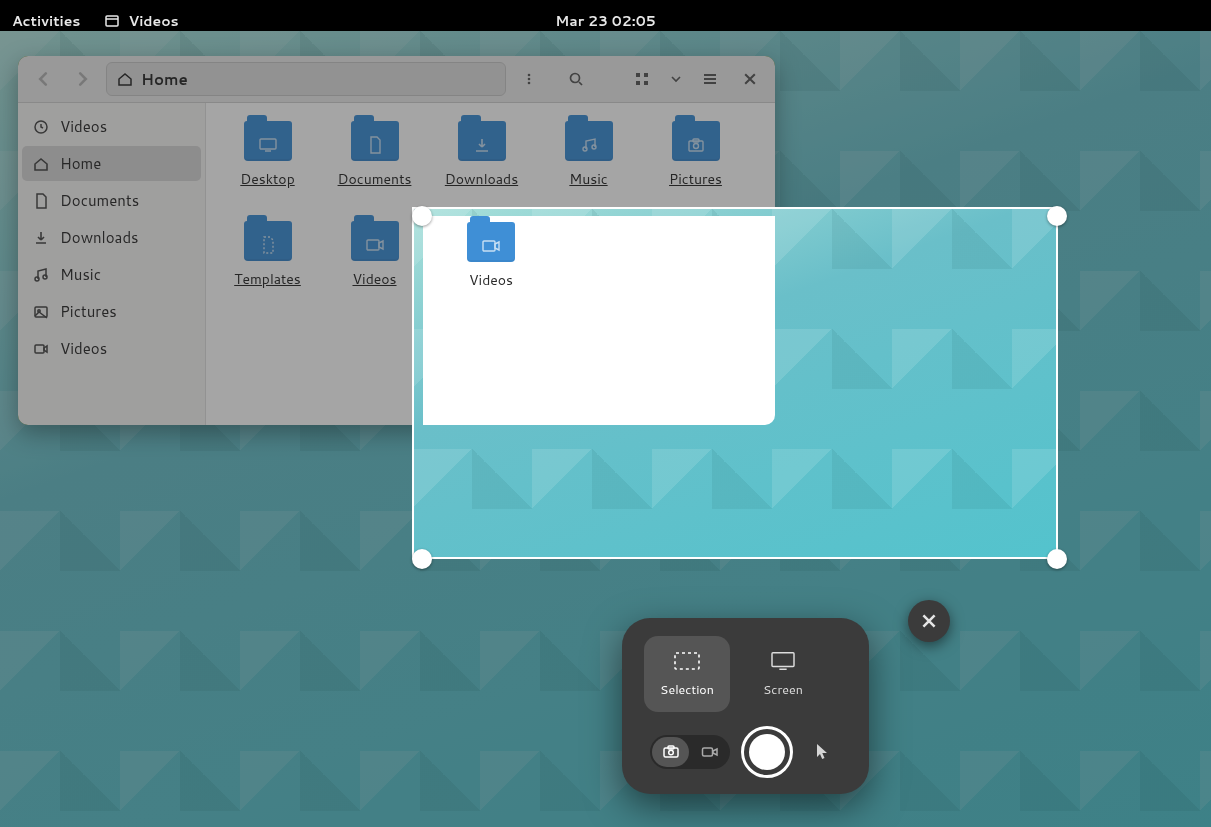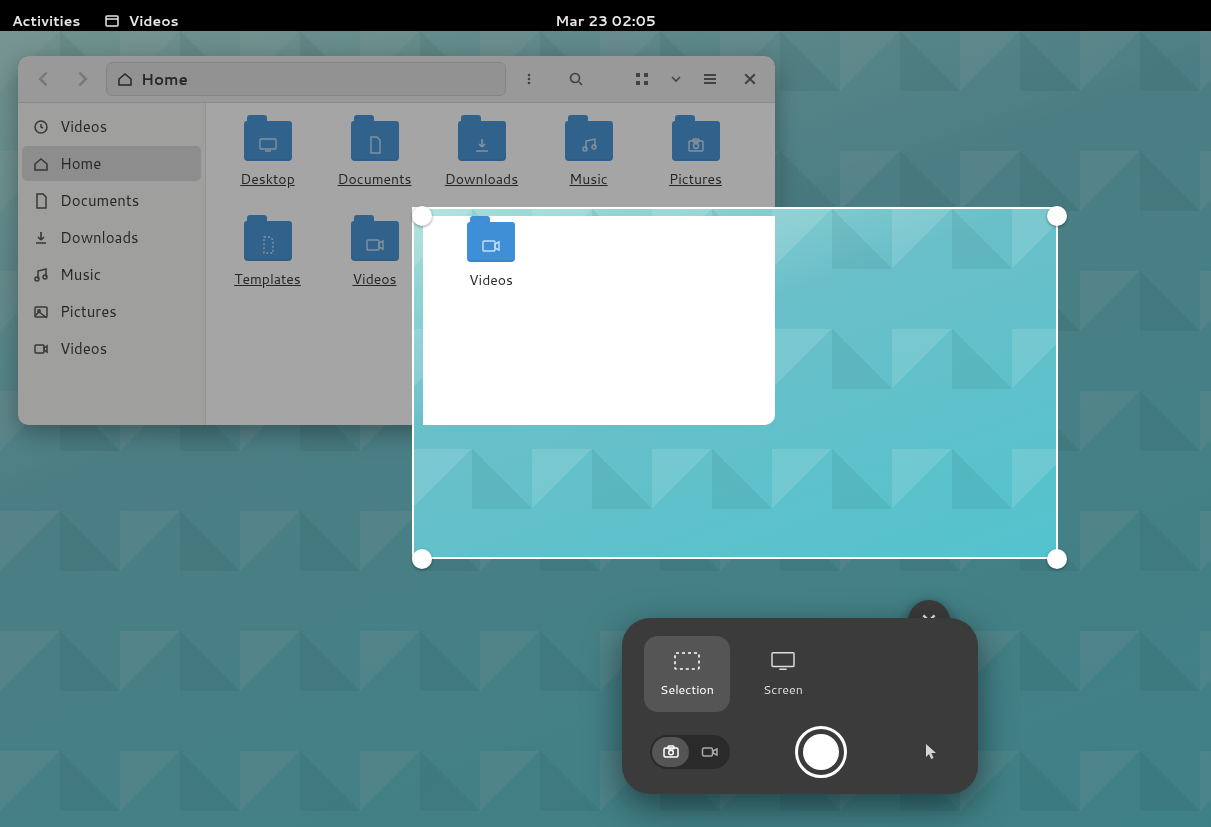--- a/index.html
+++ b/index.html
@@ -429,21 +429,21 @@
 <div class="sel-handle" style="left:1057px; top:216px;"></div>
 <div class="sel-handle" style="left:422px; top:559px;"></div>
 <div class="sel-handle" style="left:1057px; top:559px;"></div>
 
 <div class="sshot-close" style="left:908px; top:600px;">
   <svg width="14" height="14" viewBox="0 0 10 10" stroke="currentColor" stroke-width="1.8">
       <path d="M1 1l8 8M9 1l-8 8"></path>
     </svg>
 </div>
 
-<div class="sshot-panel" style="left:622px; top:618px; width:356px;">
+<div class="sshot-panel" style="left:622px; top:618px; width:247px;">
   <div class="sshot-modes">
     <div class="mode active">
       <svg width="30" height="22" viewBox="0 0 30 22" fill="none" stroke="currentColor" stroke-width="1.6" stroke-dasharray="3 3">
           <rect x="3" y="3" width="24" height="16" rx="1"></rect>
         </svg>
       <span>Selection</span>
     </div>
     <div class="mode">
       <svg width="30" height="24" viewBox="0 0 30 24" fill="none" stroke="currentColor" stroke-width="1.6">
           <rect x="3" y="3" width="24" height="15" rx="1"></rect>

